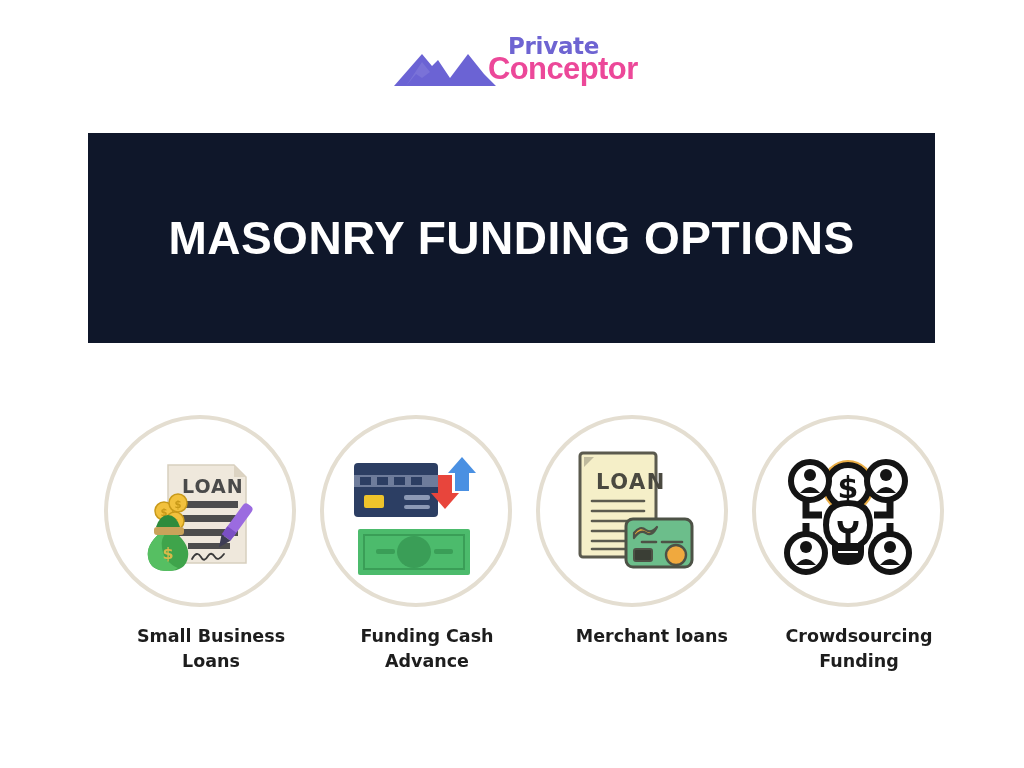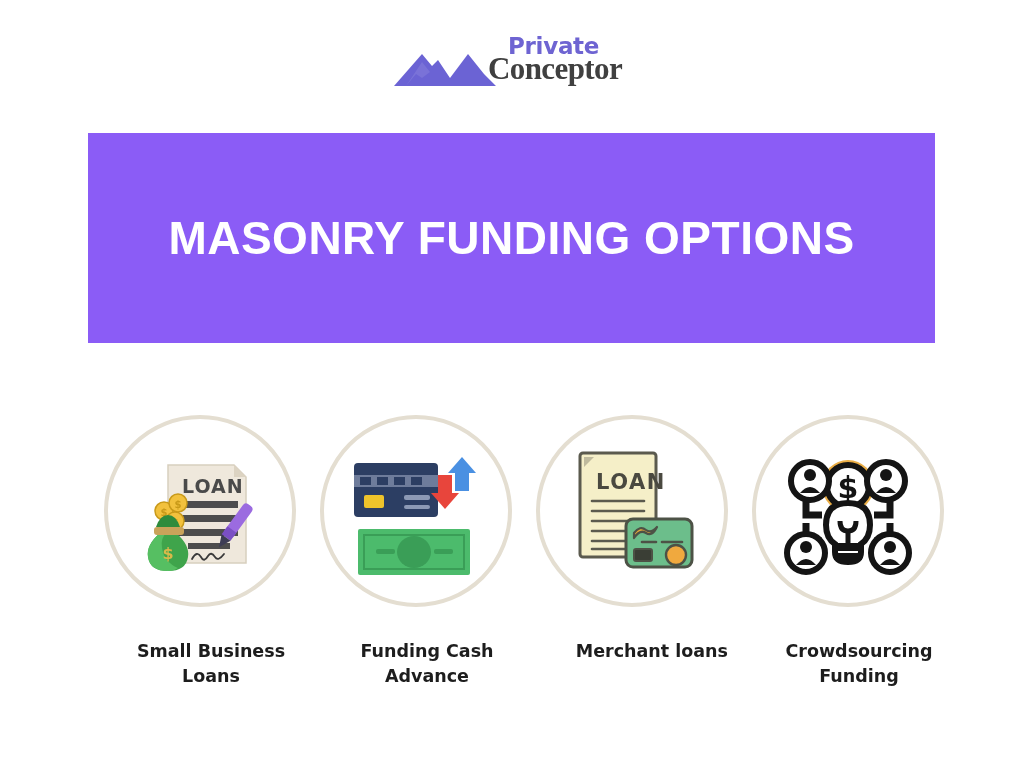--- a/index.html
+++ b/index.html
@@ -49,34 +49,34 @@
     letter-spacing: -0.3px;
     line-height: 1;
     font-family: "DejaVu Sans", sans-serif;
   }
   #brand-logo .word-conceptor {
     position: absolute;
     left: 0px;
     top: 19px;
     font-size: 31px;
     font-weight: bold;
-    color: #404040;
+    color: #ec4899;
     letter-spacing: -0.6px;
     line-height: 1;
-    font-family: Liberation Serif, serif;
+    font-family: Liberation Sans, sans-serif;
   }
 
   
   #title-banner {
     position: absolute;
     left: 88px;
     top: 133px;
     width: 847px;
     height: 210px;
-    background: #8b5cf6;
+    background: #0f172a;
     display: flex;
     align-items: center;
     justify-content: center;
   }
   #title-banner .banner-title {
     color: #ffffff;
     font-size: 46px;
     font-weight: bold;
     letter-spacing: 0.5px;
     text-align: center;
@@ -105,21 +105,21 @@
     height: 192px;
     border-radius: 50%;
     border: 4px solid #E4DED1;
     background: #ffffff;
     display: flex;
     align-items: center;
     justify-content: center;
     box-sizing: border-box;
   }
   .option-label {
-    margin-top: 32px;
+    margin-top: 17px;
     font-size: 17.5px;
     font-weight: bold;
     color: #1d1d1d;
     text-align: center;
     line-height: 1.45;
     max-width: 170px;
     font-family: "DejaVu Sans", sans-serif;
   }
   .icon-art { width: 140px; height: 140px; display:block; }
 </style>

